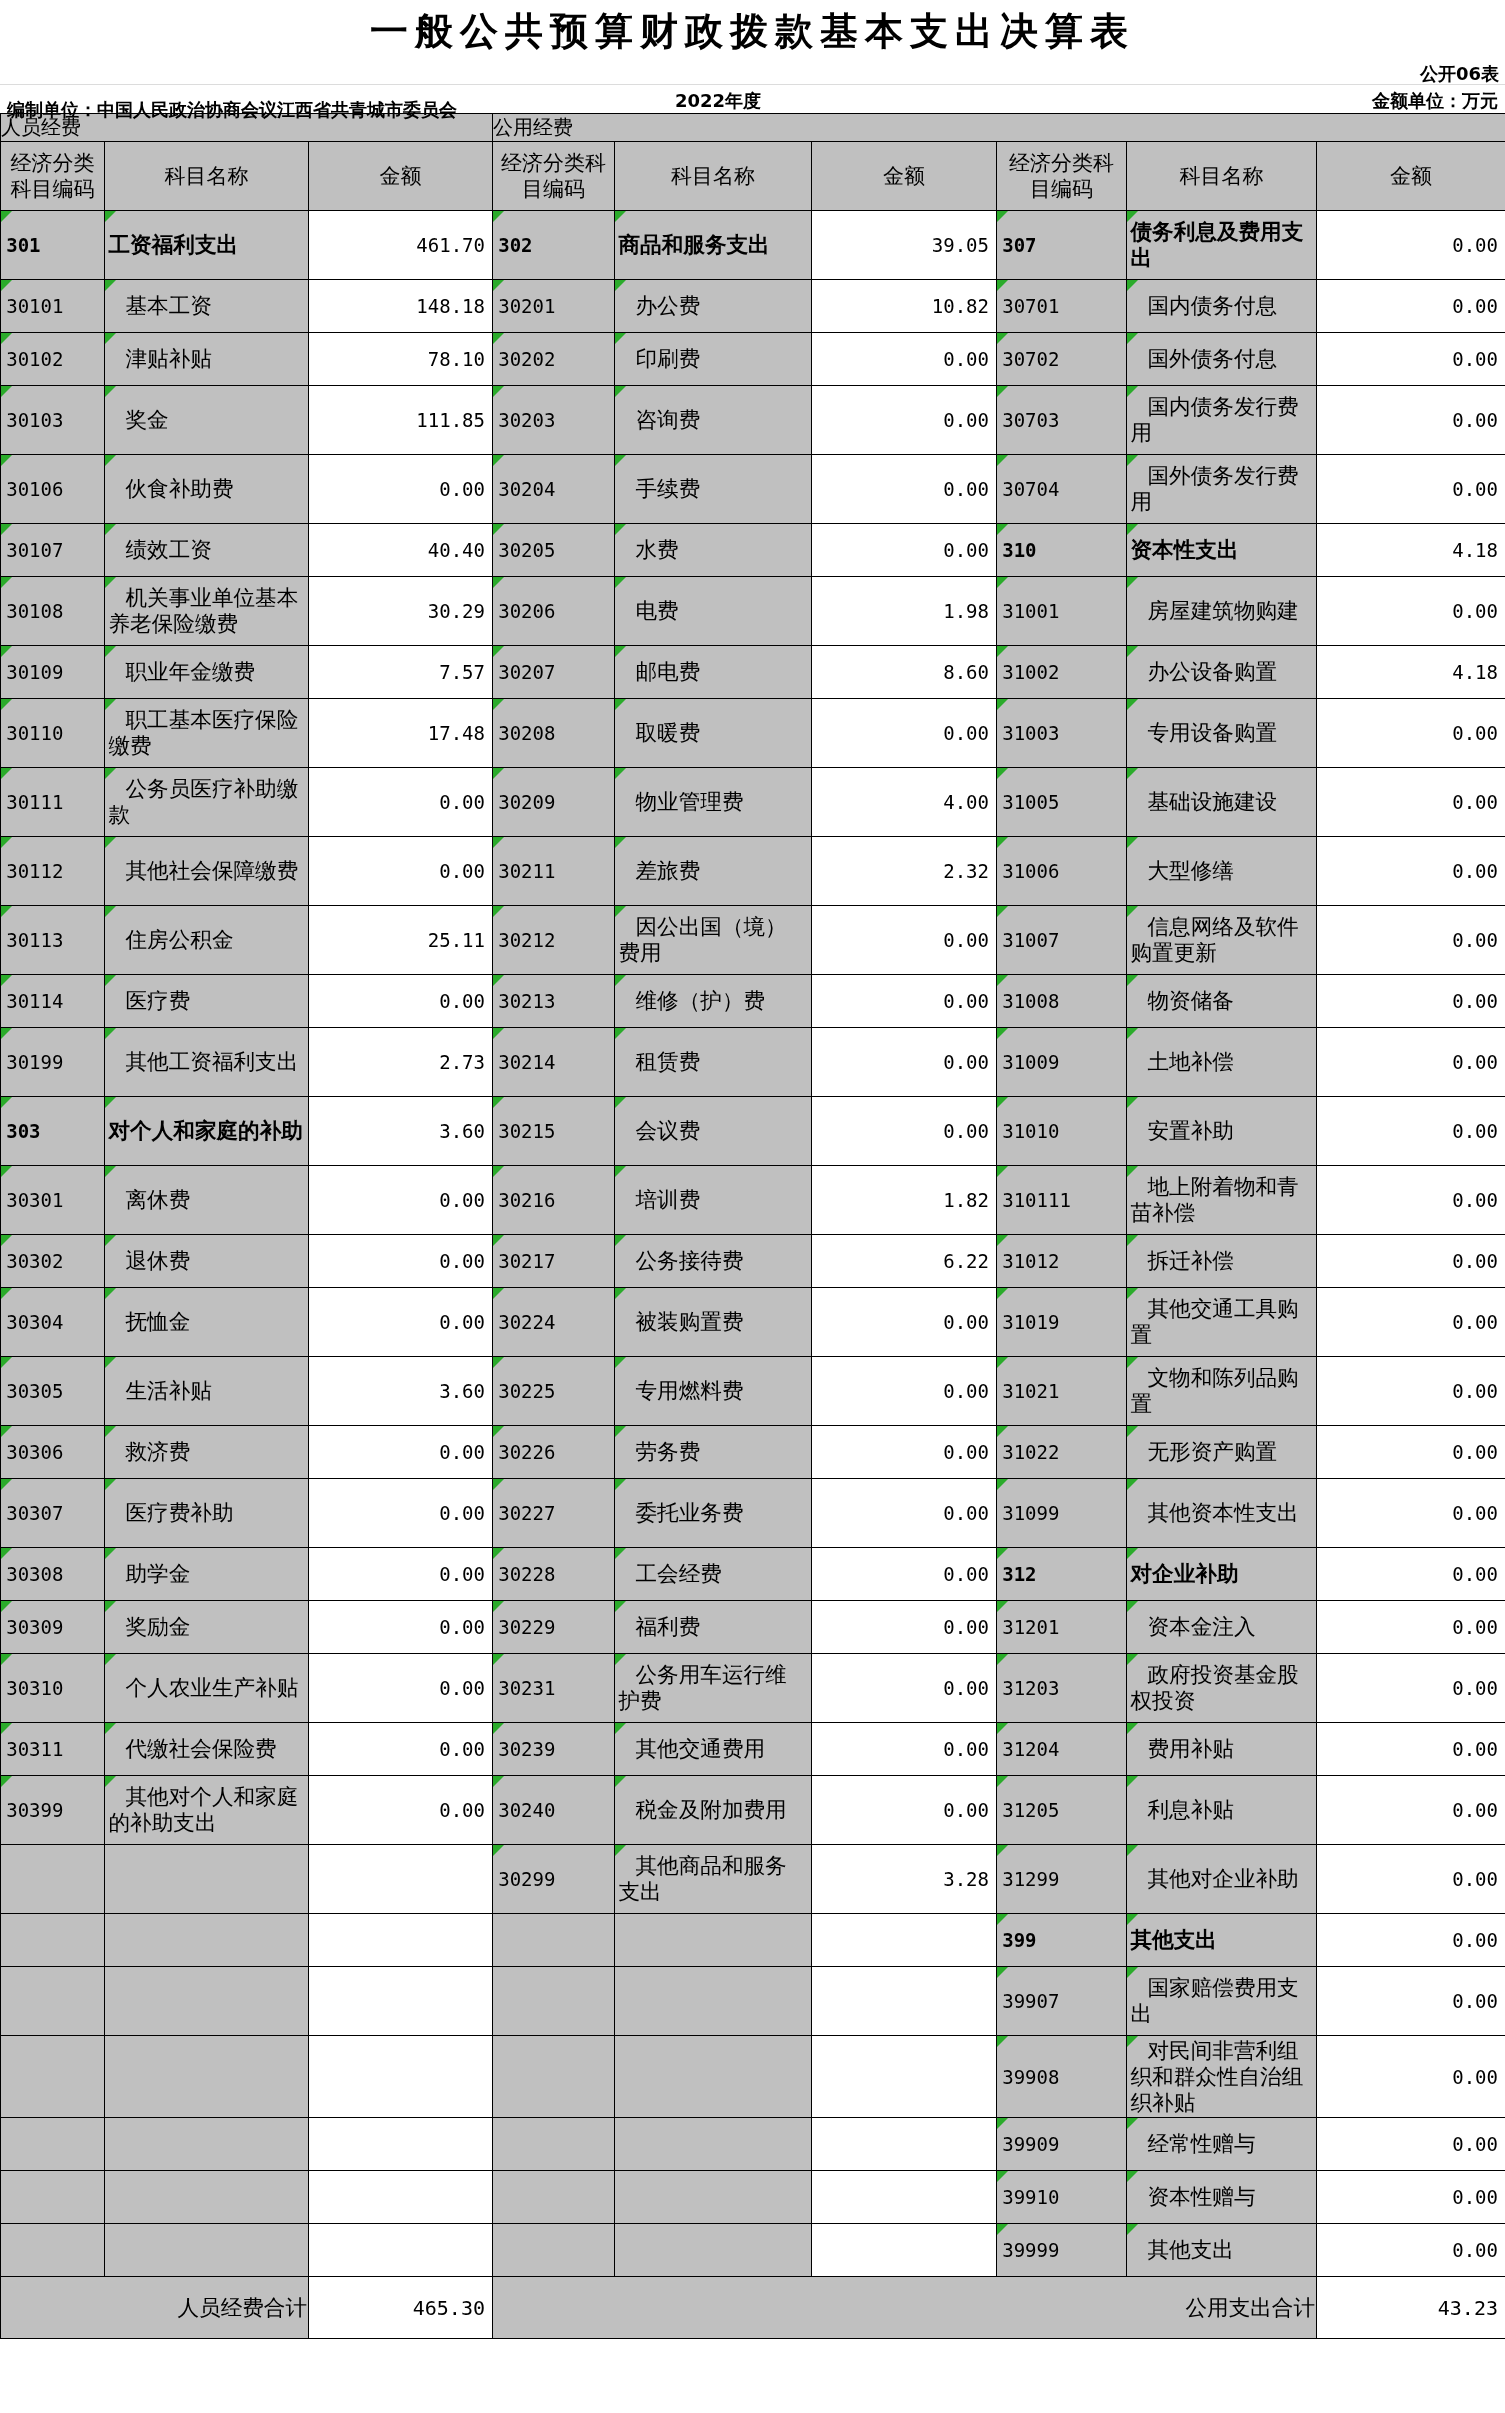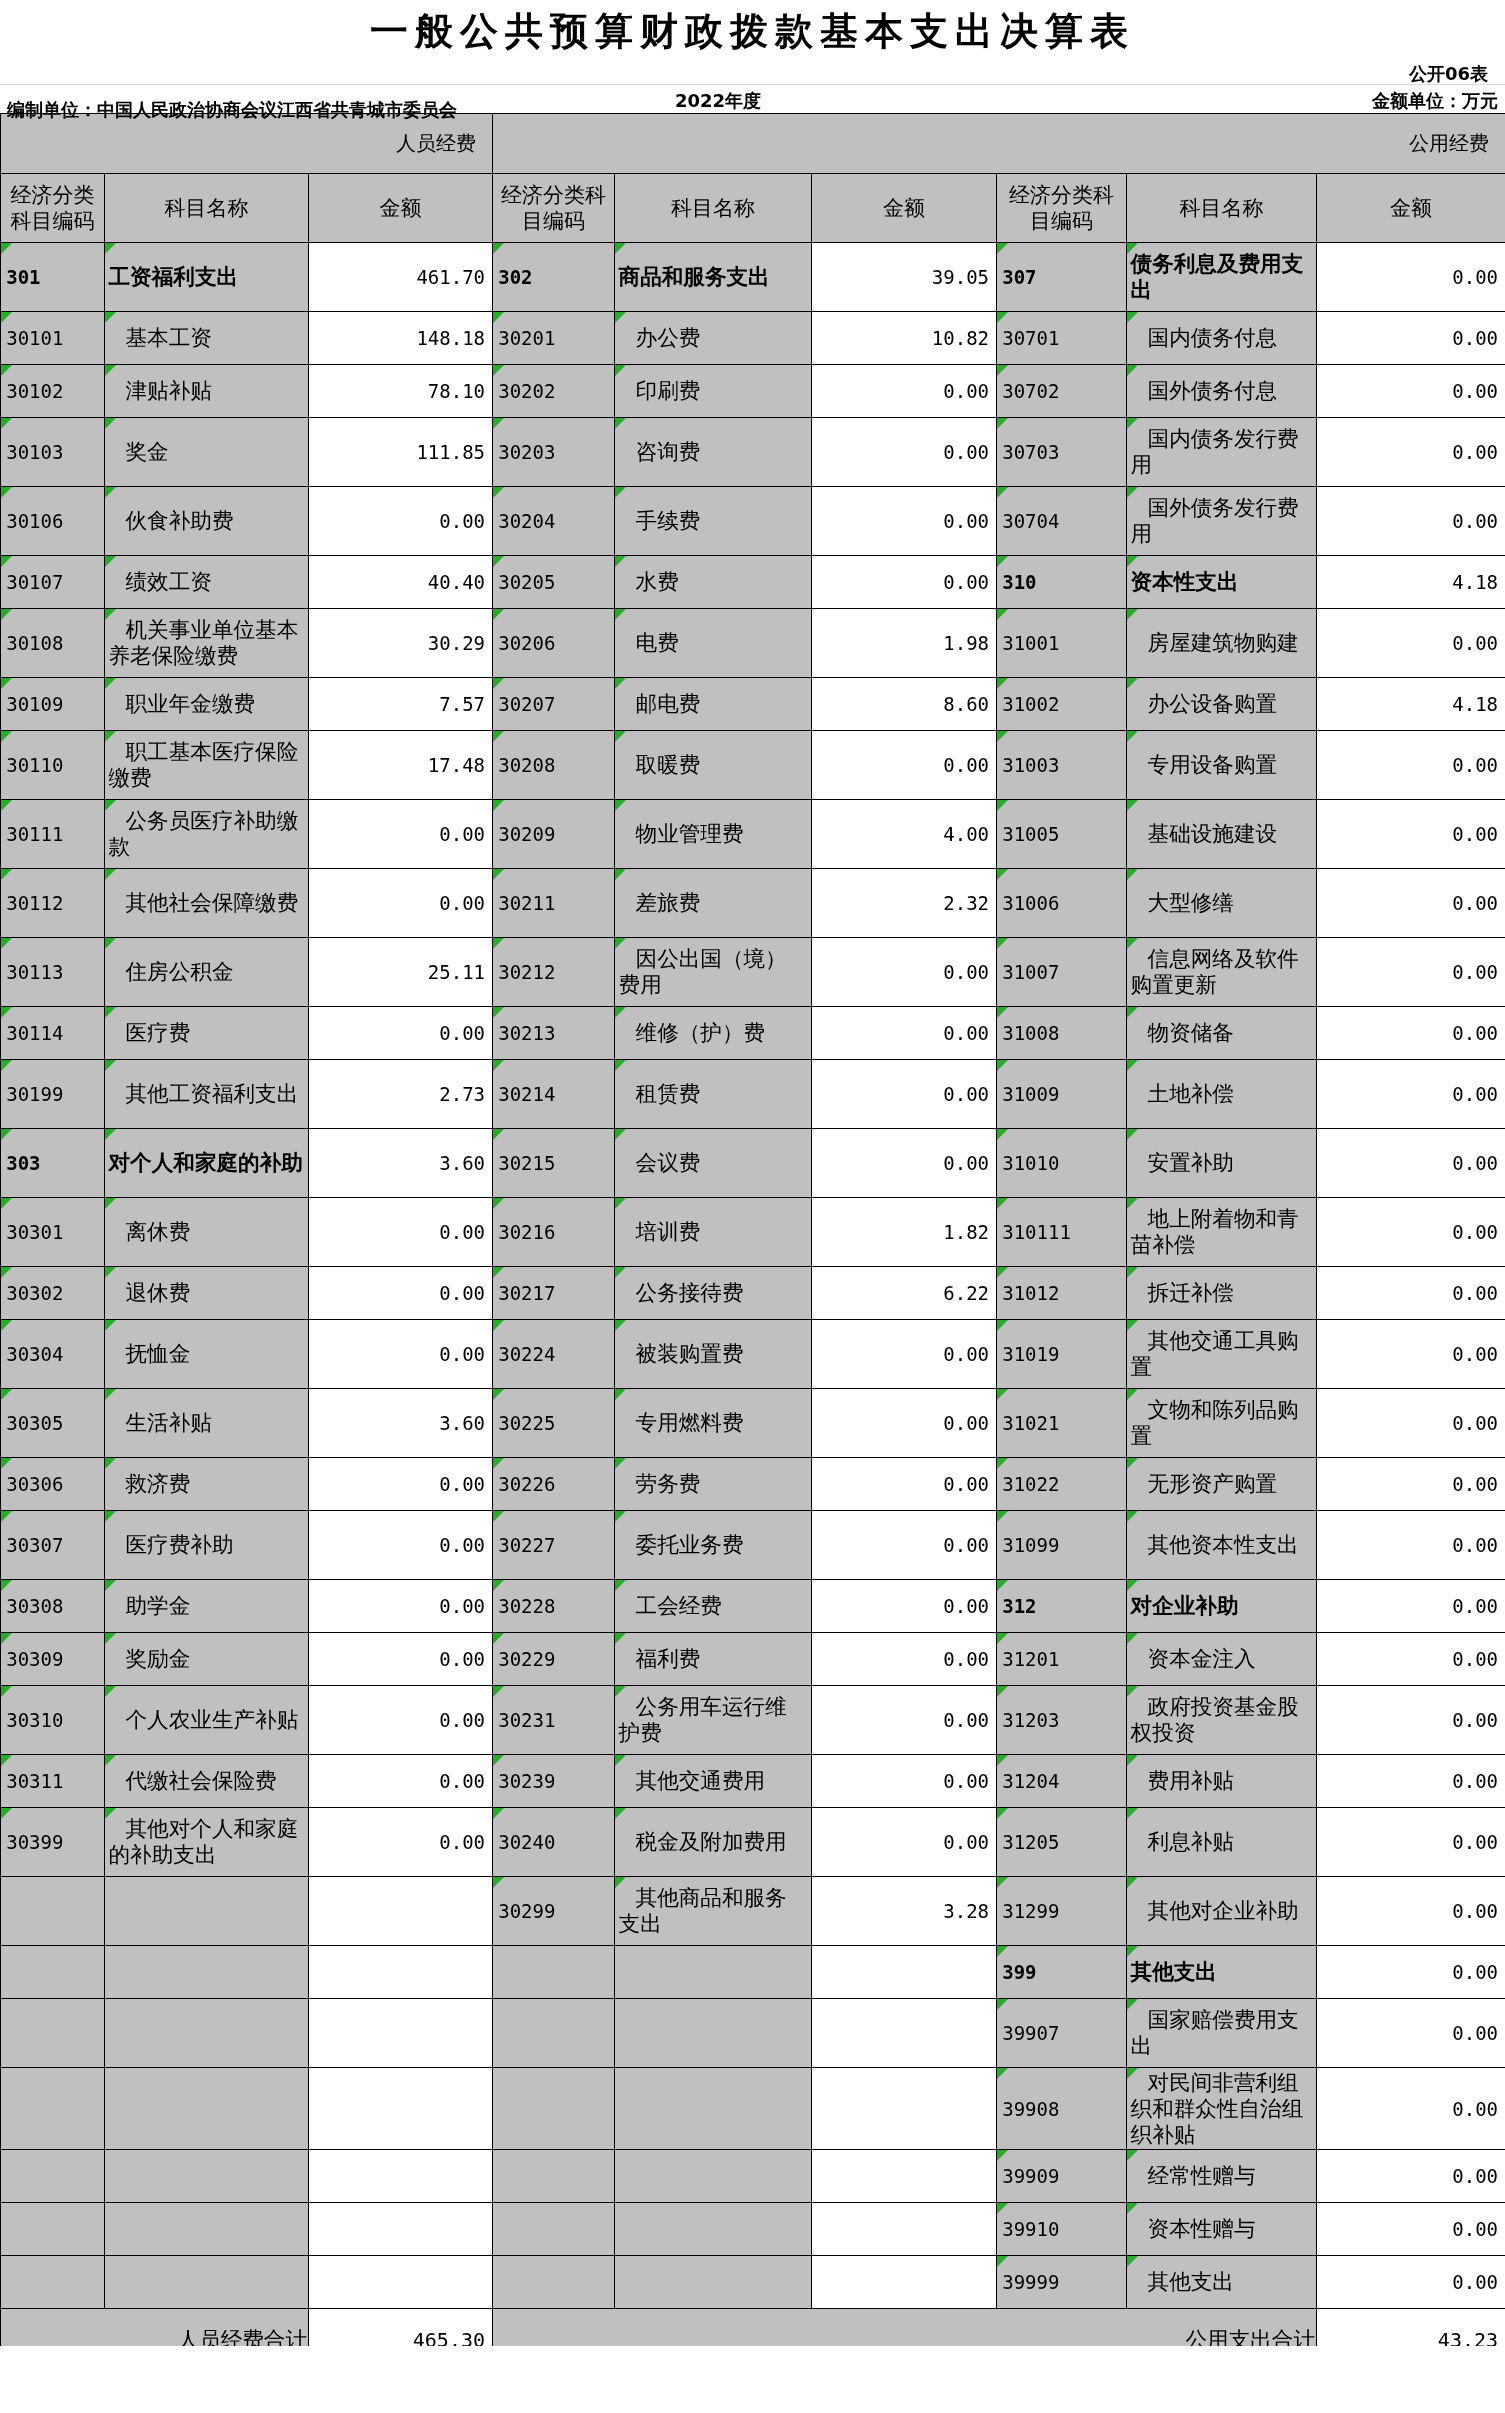--- a/index.html
+++ b/index.html
@@ -2,29 +2,29 @@
 <html lang="zh" style="font-size:14px"><head>
 <meta charset="utf-8">
 <style>
   html,body{margin:0;padding:0;background:#fff;}
   .page{width:1505px;height:2346px;background:#fff;color:#000;position:relative;
         font-family:"DejaVu Sans",sans-serif;overflow:hidden;}
   .title{height:60px;line-height:62px;text-align:center;font-size:38px;font-weight:bold;
          letter-spacing:7px;font-family:"Liberation Serif","DejaVu Serif",serif;}
   .inforow{position:relative;font-weight:bold;}
   .info1{height:24px;border-bottom:0.9px solid #dcdcdc;}
-  .info1 .right{position:absolute;right:17px;top:1.7px;font-size:18px;}
+  .info1 .right{position:absolute;right:6px;top:1.7px;font-size:18px;}
   .info2{height:28px;font-size:18px;}
   .info2 .left{position:absolute;left:7px;top:13px;}
   .info2 .year{position:absolute;left:675px;top:3.5px;}
   .info2 .right{position:absolute;right:7px;top:3.5px;}
   table{border-collapse:collapse;table-layout:fixed;width:1505px;border:1.7px solid #000;}
   td{border:0.9px solid #000;overflow:hidden;box-sizing:border-box;}
   .gsep{border-left:1.7px solid #000;}
-  tr.ghead td{height:26px;background:#c0c0c0;text-align:right;font-size:20px;padding:16px;}
+  tr.ghead td{height:26px;background:#c0c0c0;text-align:left;font-size:20px;padding:0;}
   tr.chead td{height:69px;background:#c0c0c0;text-align:center;font-size:21px;line-height:26px;
               border-bottom:1.7px solid #000;padding:1.7px;}
   td.code{background:#c0c0c0;font-family:"DejaVu Sans Mono","Liberation Mono",monospace;
           font-size:19px;padding:1.7px 1.7px 1.7px 5.2px;vertical-align:middle;position:relative;}
   td.name{background:#c0c0c0;font-size:21.6px;line-height:26px;padding:1.7px 3.5px;
           vertical-align:middle;position:relative;}
   td.name.detail{text-indent:17px;}
   td.amount{background:#fff;font-family:"DejaVu Sans Mono","Liberation Mono",monospace;
             font-size:19px;text-align:right;padding:1.7px 7px 1.7px 1.7px;vertical-align:middle;}
   .bold{font-weight:bold;}

